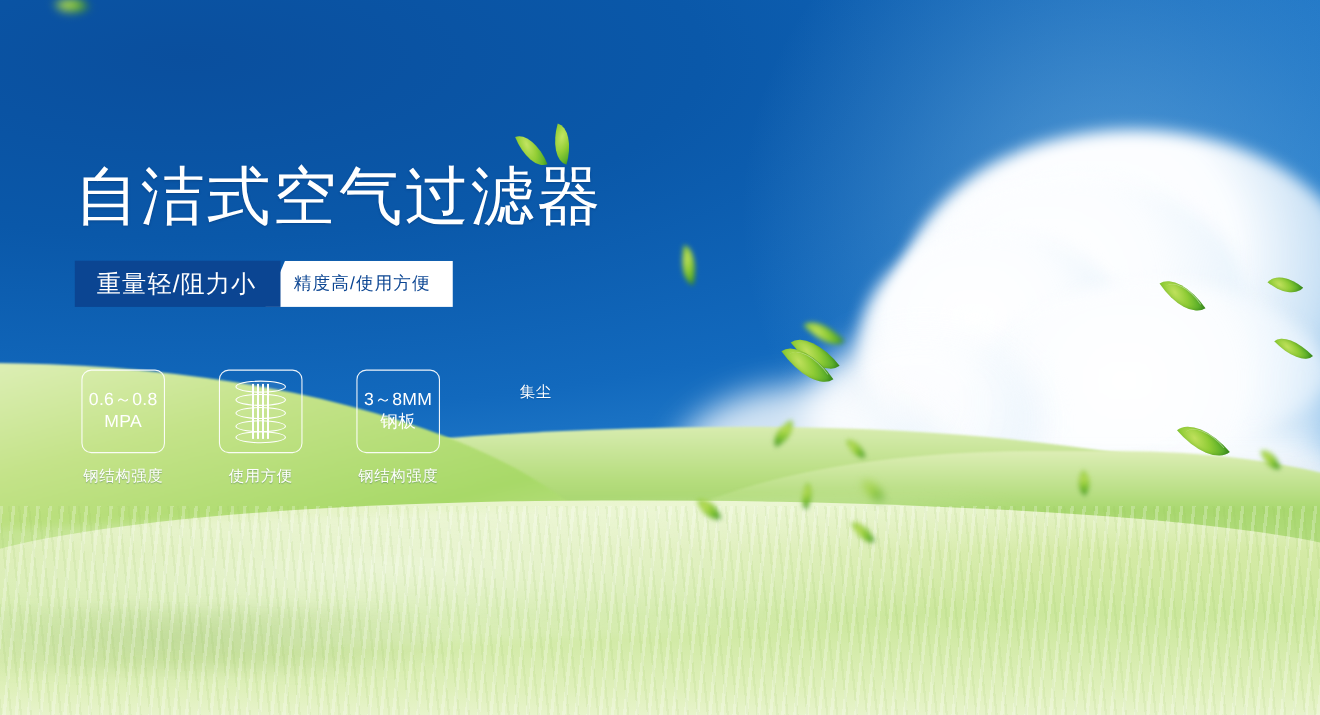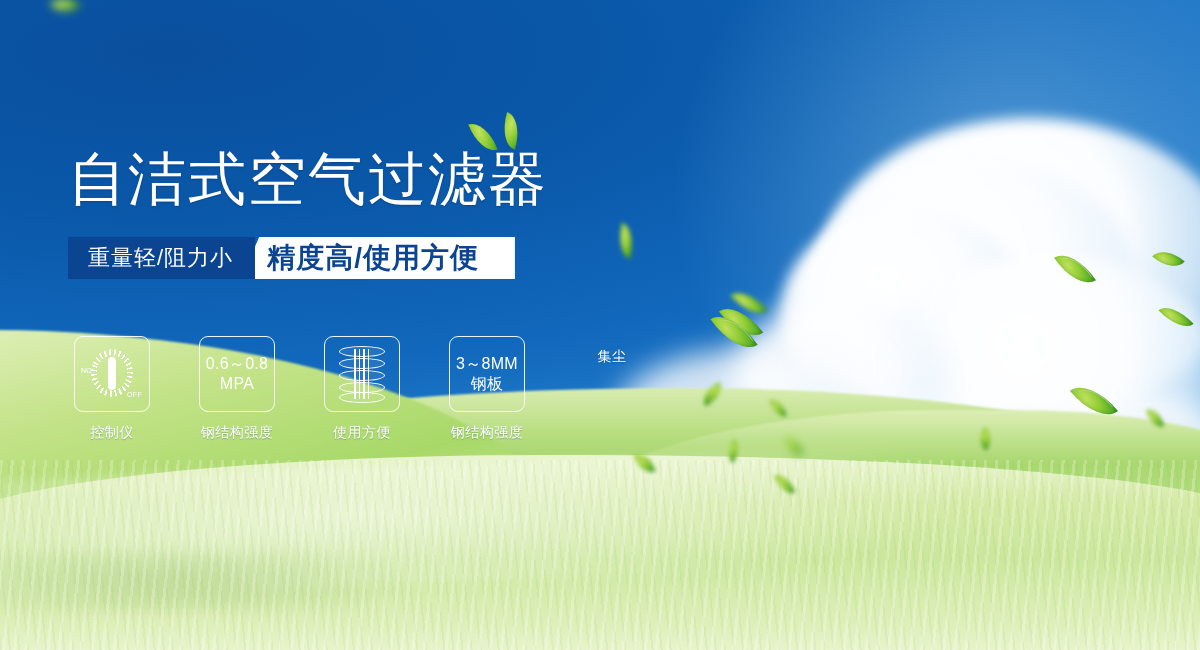--- a/index.html
+++ b/index.html
@@ -160,26 +160,26 @@
     background:#0b4592;
     color:#ffffff;
     font-size:22px; letter-spacing:1px;
     display:flex; align-items:center; justify-content:center;
     padding:0 22px 0 20px;
     position:relative; z-index:2;
   }
   .ribbon-right {
     background:#ffffff;
     color:#0b4592;
-    font-size:28px; letter-spacing:1px;
+    font-size:16px; letter-spacing:1px;
     display:flex; align-items:center; justify-content:center;
-    padding:0 36px 0 26px;
+    padding:0 20px 0 26px;
     margin-left:-14px;
     clip-path: polygon(18px 0, 100% 0, 100% 100%, 0 100%);
-    position:relative; z-index:1;font-weight:bold;
+    position:relative; z-index:1;
   }
 
   
   .features { position:absolute; left:74px; top:336px; display:flex; gap:49px; }
   .feature { width:76px; display:flex; flex-direction:column; align-items:center; }
   .fbox {
     width:76px; height:76px;
     border:1.6px solid rgba(255,255,255,.92);
     border-radius:9px;
     display:flex; flex-direction:column;
@@ -344,31 +344,20 @@
 
     <div class="title">自洁式空气过滤器</div>
 
     <div class="ribbon">
       <div class="ribbon-left">重量轻/阻力小</div>
       <div class="ribbon-right">精度高/使用方便</div>
     </div>
 
     <div class="features">
 
-      <div class="feature">
-        <div class="fbox">
-          <div class="gauge">
-            <div class="ring"></div>
-            <div class="needle"></div>
-            <div class="no">NO</div>
-            <div class="off">OFF</div>
-          </div>
-        </div>
-        <div class="flabel">控制仪</div>
-      </div>
 
       <div class="feature">
         <div class="fbox">
           <span class="txt">0.6～0.8</span>
           <span class="txt">MPA</span>
         </div>
         <div class="flabel">钢结构强度</div>
       </div>
 
       <div class="feature">

